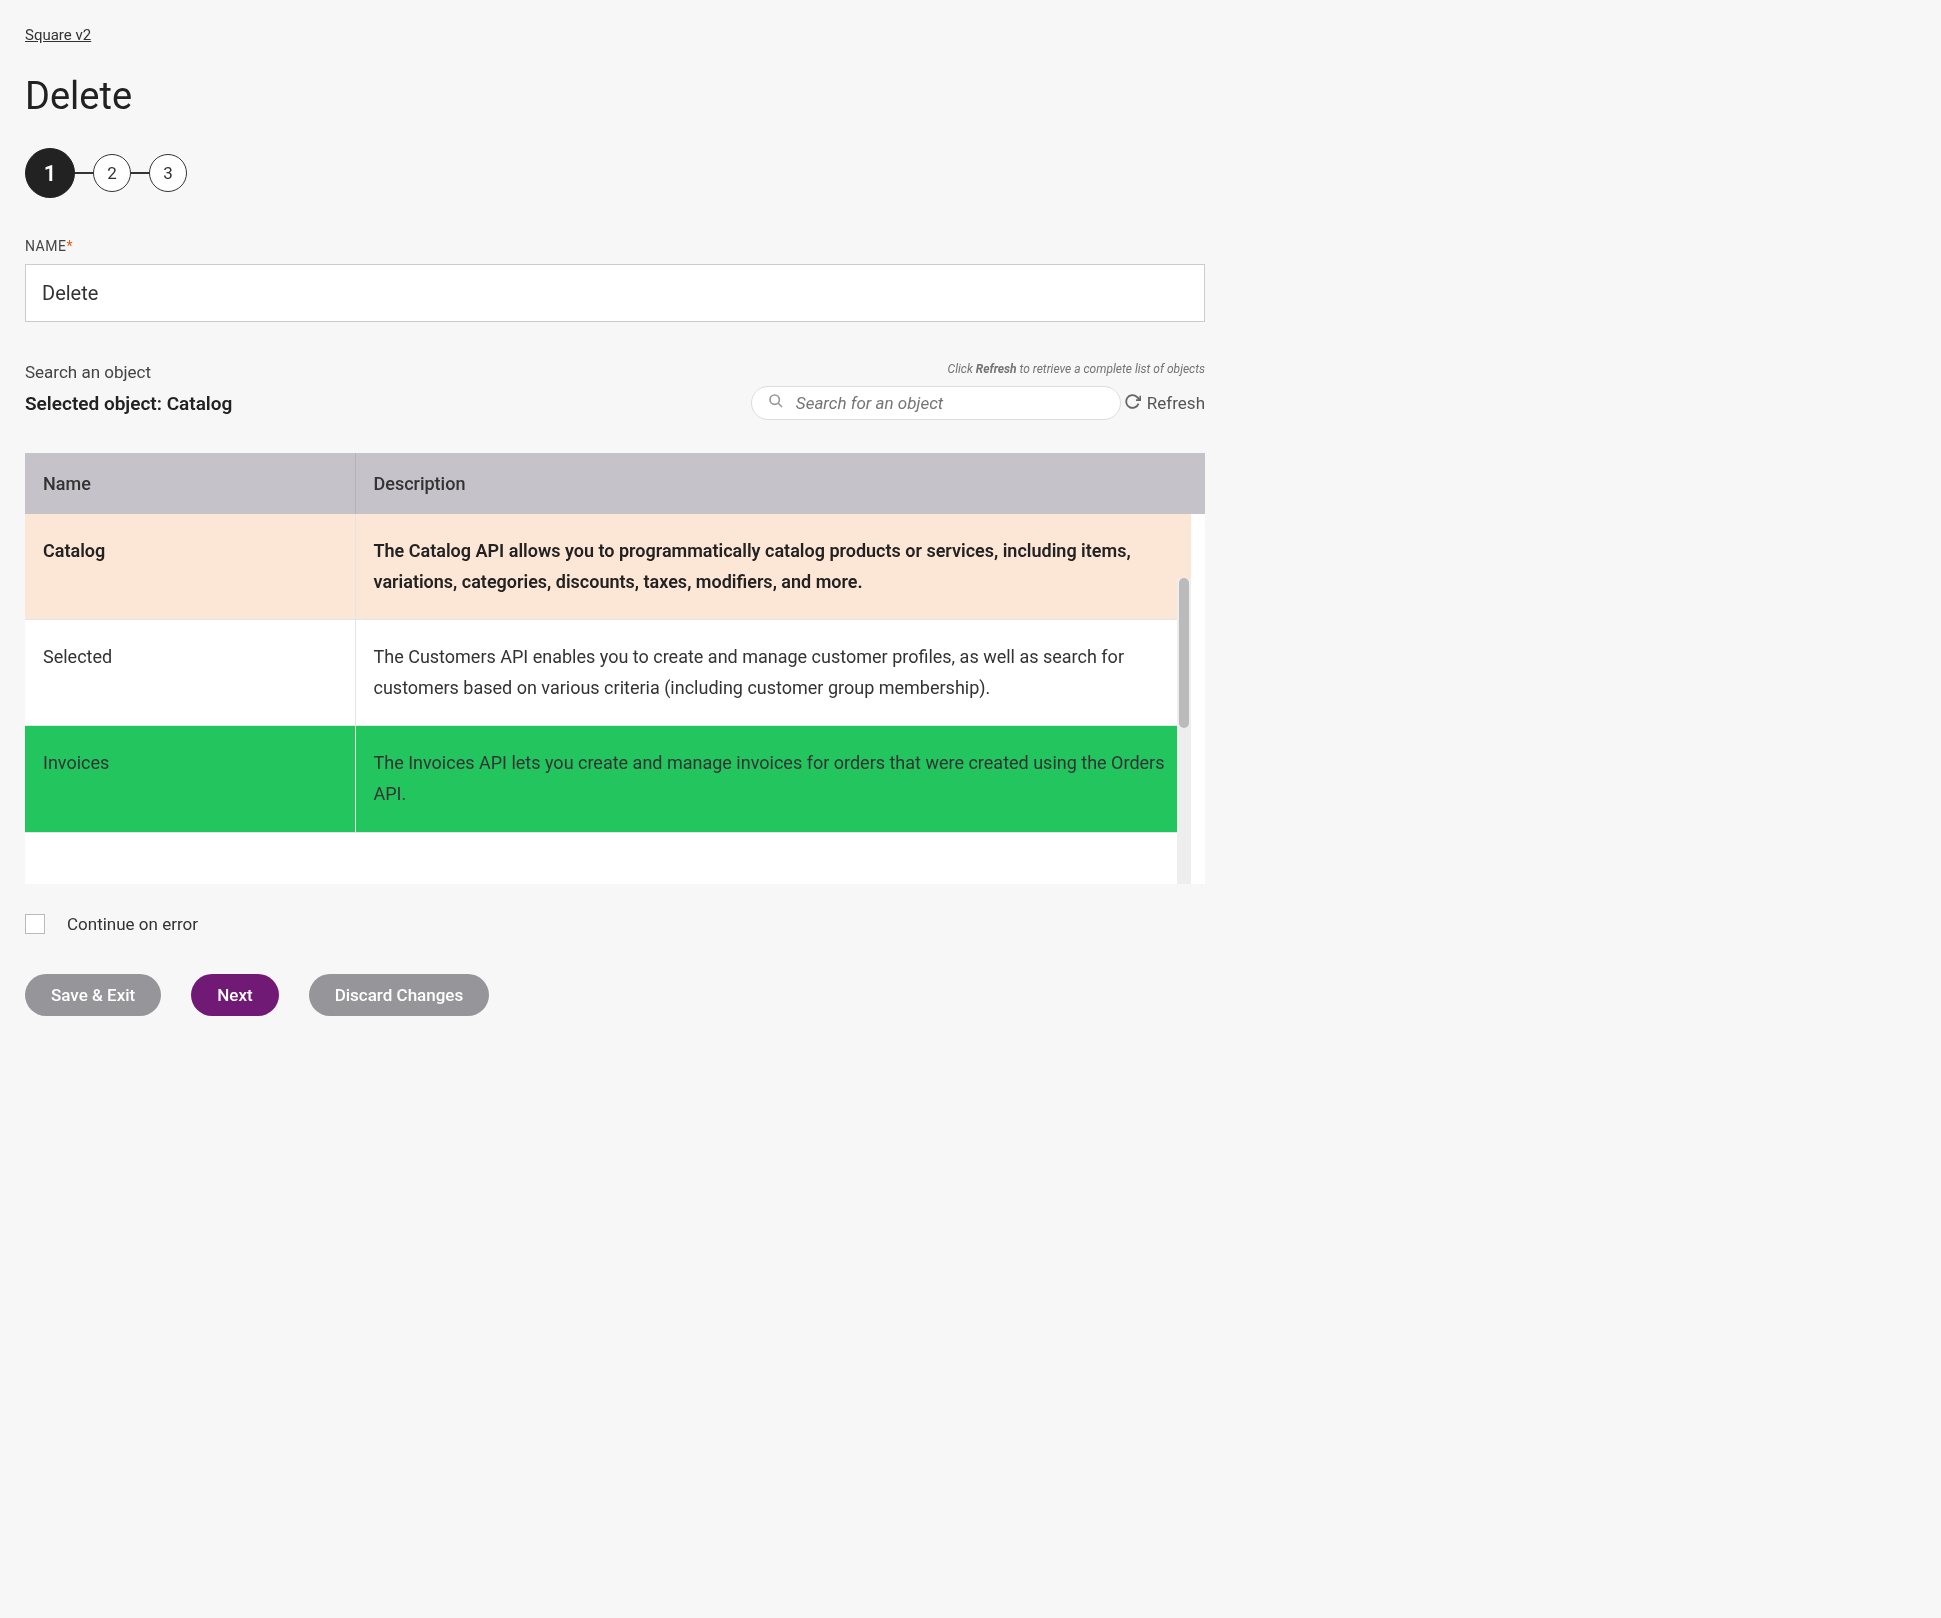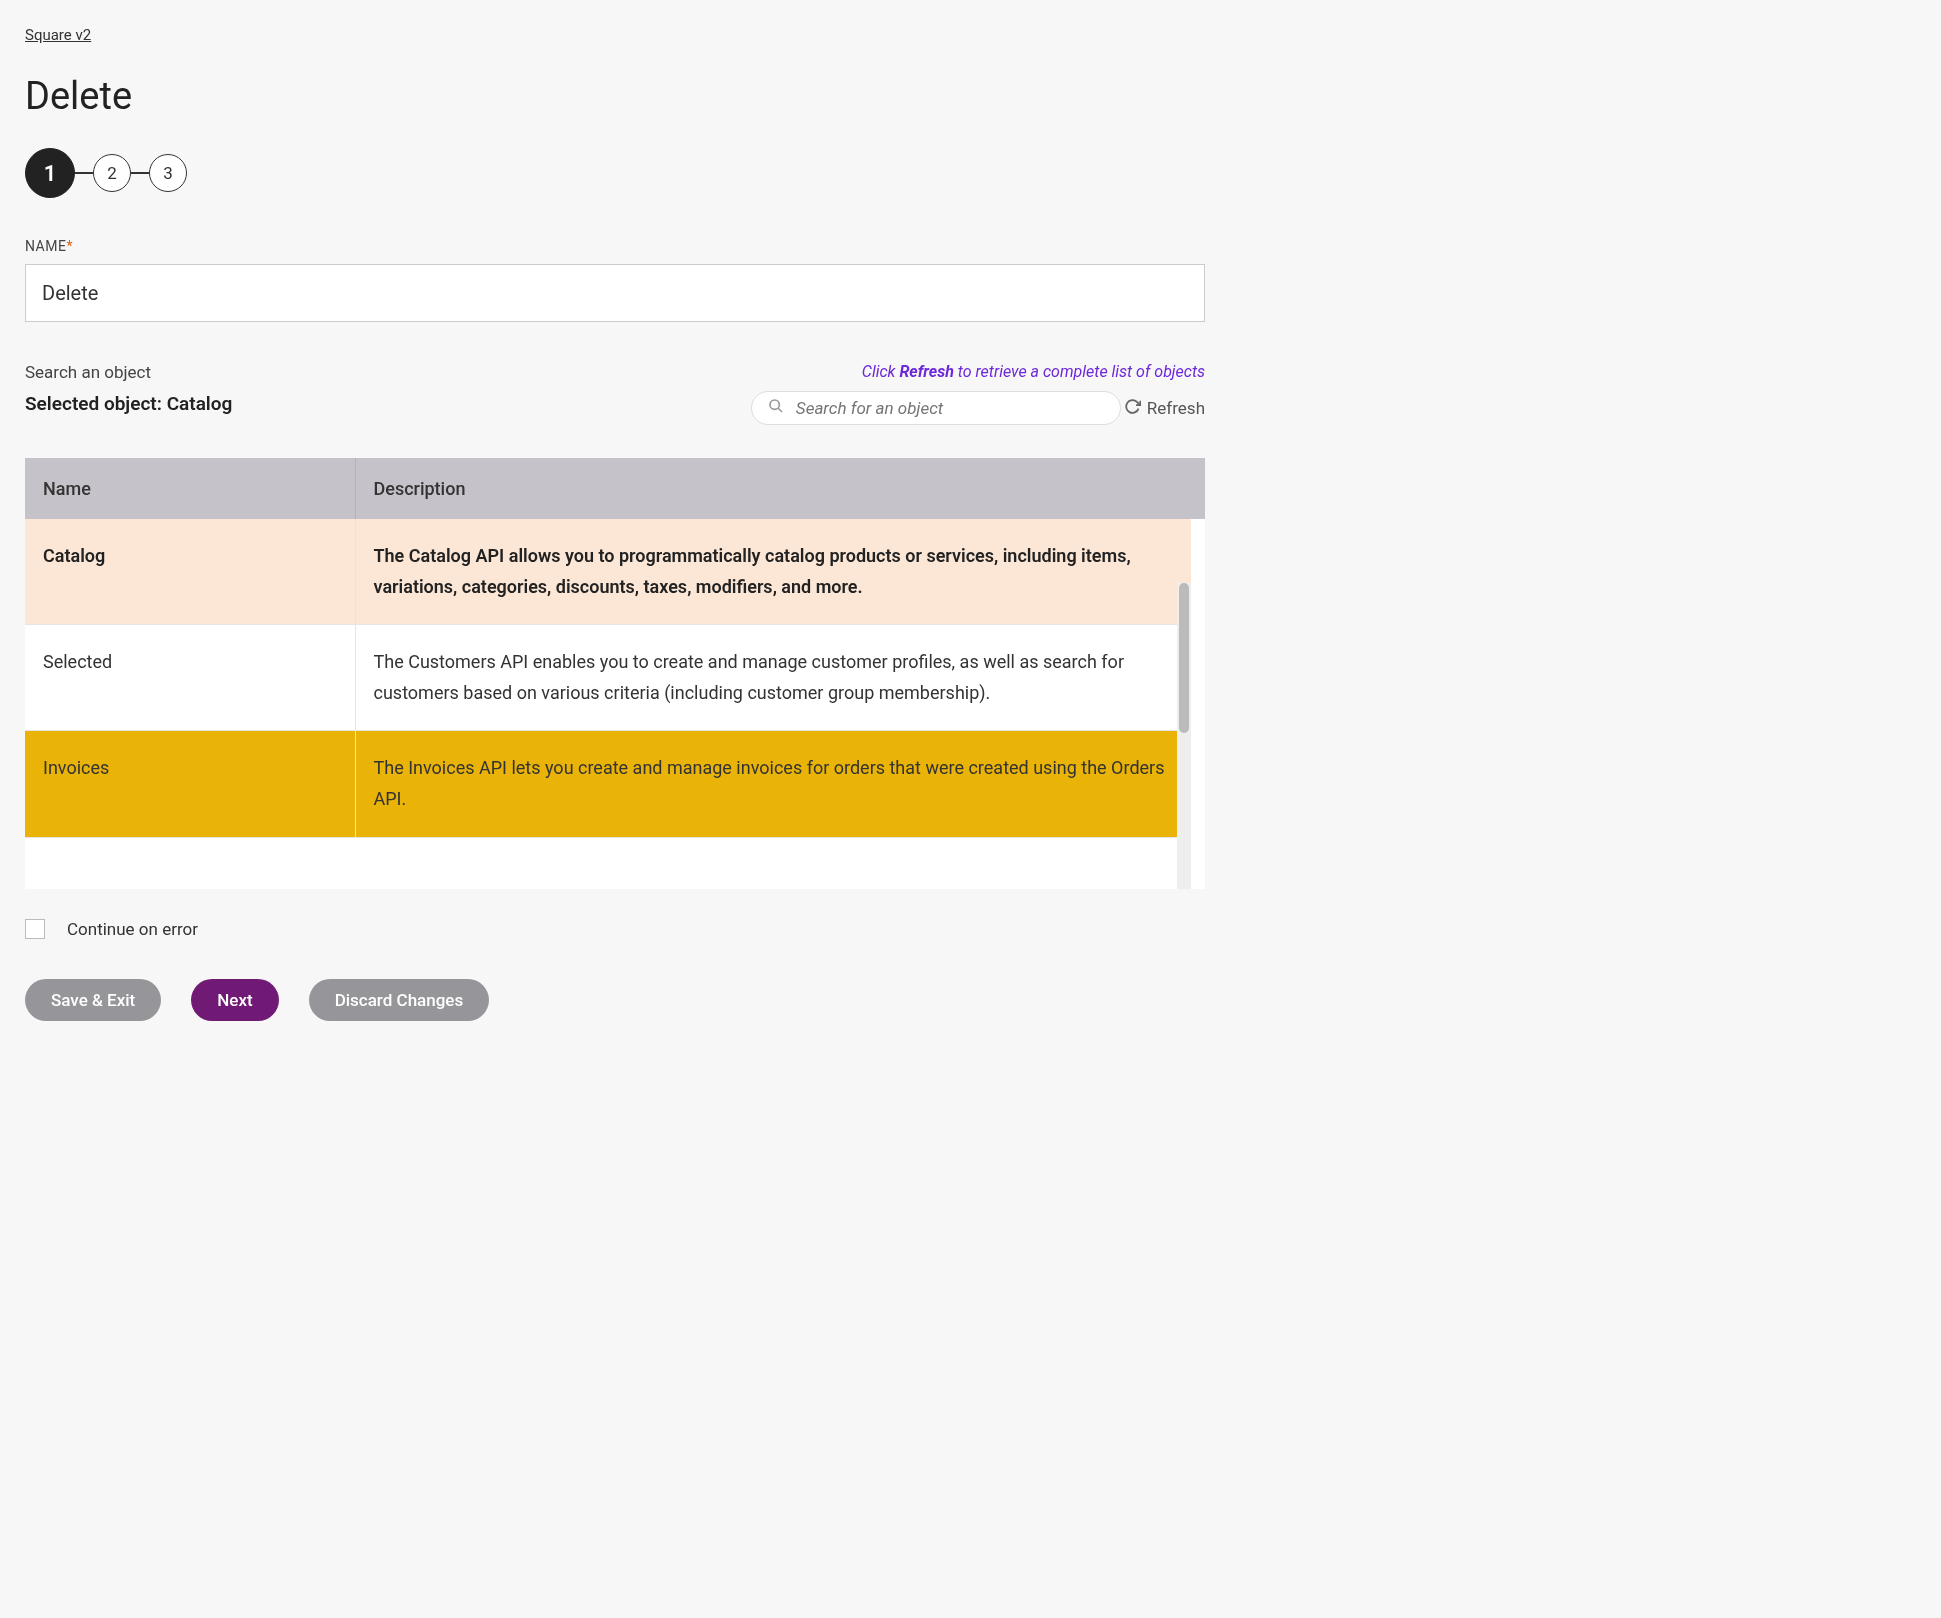--- a/index.html
+++ b/index.html
@@ -92,22 +92,22 @@
       color: #444;
       margin-bottom: 10px;
     }
     .selected-object {
       font-size: 19px;
       font-weight: 600;
       color: #222;
     }
     .refresh-hint {
       font-style: italic;
-      font-size: 16px;
-      color: #6d28d9;
+      font-size: 12px;
+      color: #737373;
     }
     .refresh-hint strong {
       font-weight: 700;
     }
     .search-row {
       display: flex;
       justify-content: flex-end;
       align-items: center;
       gap: 3px;
       margin-bottom: 25px;
@@ -181,21 +181,21 @@
     }
     .table tbody td:last-child {
       border-right: none;
     }
     .table tbody tr.selected td {
       background: #fce7d7;
       font-weight: 600;
       color: #222;
     }
     .table tbody tr.alt td {
-      background: #eab308;
+      background: #22c55e;
     }
     .table tbody tr {
       cursor: pointer;
     }
     .col-name {
       width: 330px;
     }
     .scrollbar {
       position: absolute;
       right: 0;

